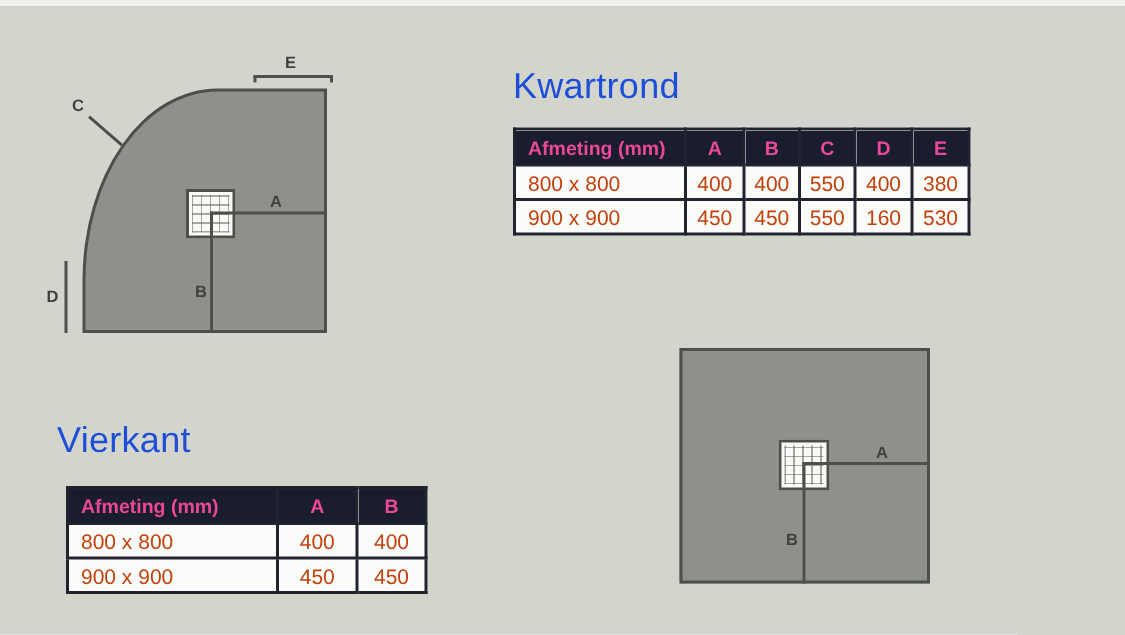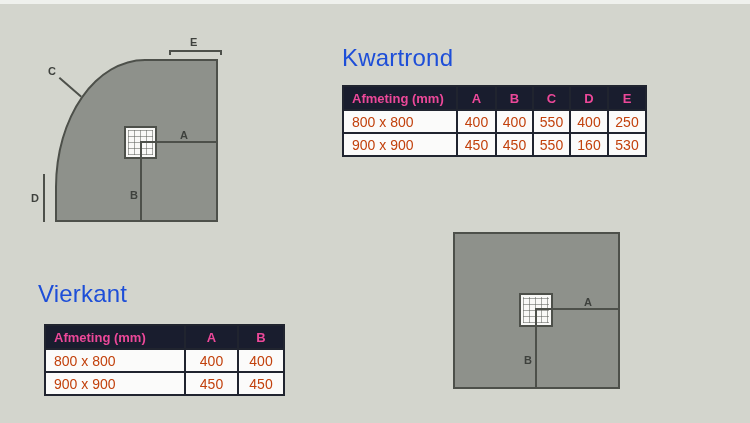--- a/index.html
+++ b/index.html
@@ -181,21 +181,21 @@
         <th>E</th>
       </tr>
     </thead>
     <tbody>
       <tr>
         <td class="size-cell">800 x 800</td>
         <td>400</td>
         <td>400</td>
         <td>550</td>
         <td>400</td>
-        <td>250</td>
+        <td>380</td>
       </tr>
       <tr>
         <td class="size-cell">900 x 900</td>
         <td>450</td>
         <td>450</td>
         <td>550</td>
         <td>160</td>
         <td>530</td>
       </tr>
     </tbody>

